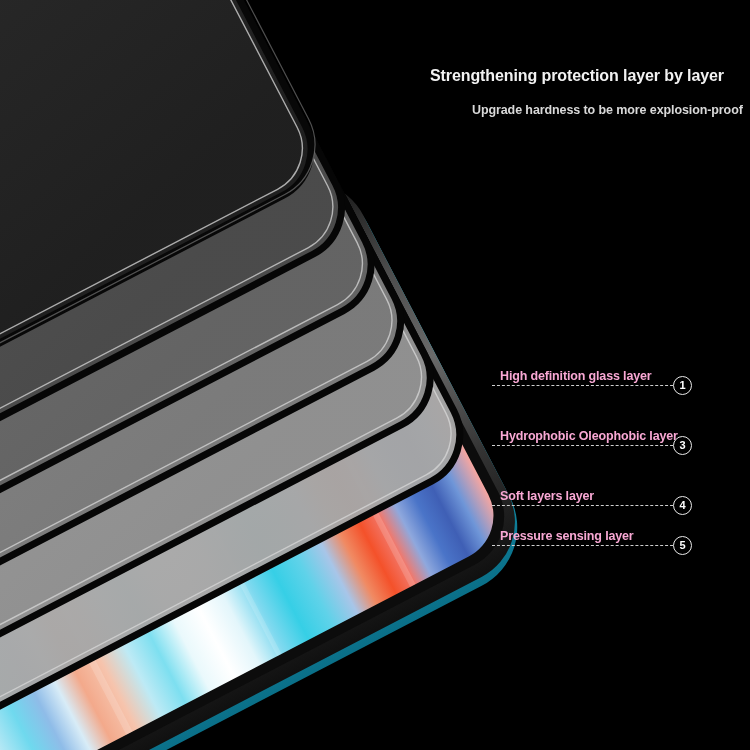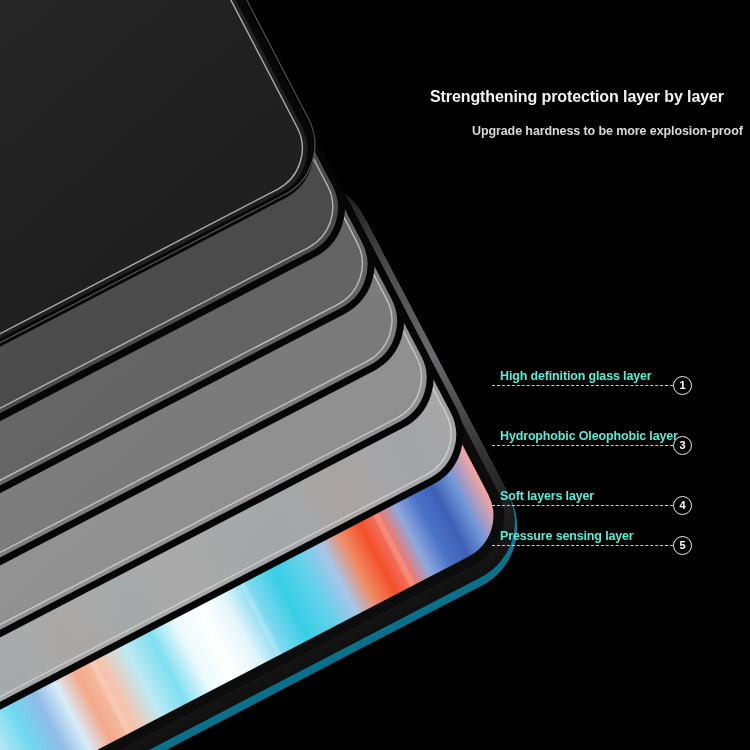--- a/index.html
+++ b/index.html
@@ -10,37 +10,37 @@
   #artwork{position:absolute;left:0;top:0;width:750px;height:750px;}
 
   
   #headings{position:absolute;left:430px;top:60px;width:300px;}
   .h-title{
     font-size:26px;font-weight:bold;color:#ffffff;letter-spacing:.1px;
     line-height:32px;white-space:nowrap;
   }
   .h-sub{
     font-size:16px;font-weight:bold;color:#f2f2f2;
-    margin-top:27px;line-height:20px;white-space:nowrap;letter-spacing:-.1px;
+    margin-top:6px;line-height:20px;white-space:nowrap;letter-spacing:-.1px;
   }
   .h-note{
     font-size:12.5px;font-weight:bold;color:#d9d9d9;
     margin-top:16px;line-height:16px;white-space:nowrap;letter-spacing:-.1px;margin-left:42px;
   }
 
   
   #callouts{position:absolute;left:492px;top:0;width:210px;height:750px;}
   .callout{position:absolute;left:0;width:206px;height:26px;}
   .callout .rule{
     position:absolute;left:0;bottom:0;width:186px;height:0;
     border-bottom:1px dashed #cfcfcf;
   }
   .callout .c-label{
     position:absolute;left:8px;bottom:3px;
-    font-size:12.5px;font-weight:bold;color:#5eead4;
+    font-size:12.5px;font-weight:bold;color:#f9a8d4;
     white-space:nowrap;letter-spacing:-.15px;line-height:14px;
   }
   .callout .c-num{
     position:absolute;left:181px;bottom:-9px;
     width:19px;height:19px;border:1.3px solid #e8e8e8;border-radius:50%;
     color:#ffffff;font-size:11px;font-weight:bold;
     display:flex;align-items:center;justify-content:center;
     background:#000;box-sizing:border-box;line-height:1;
   }
 </style>

